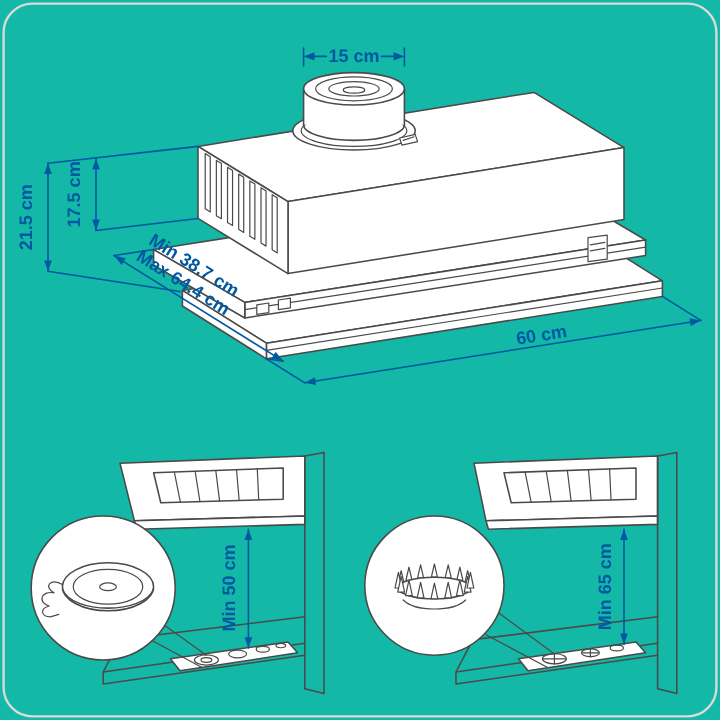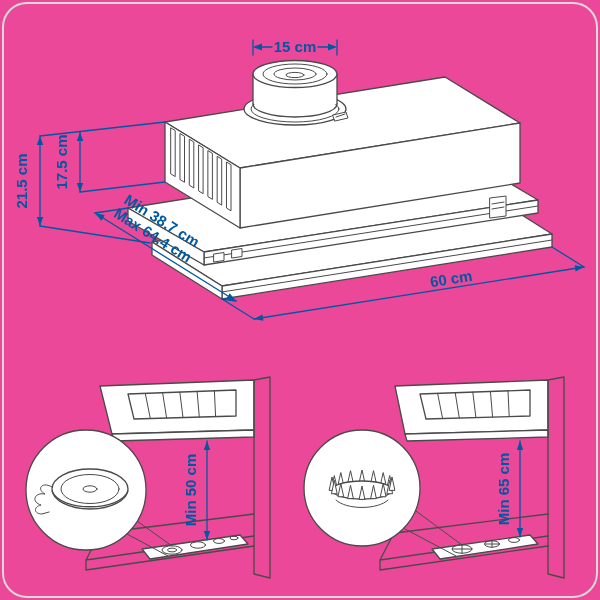--- a/index.html
+++ b/index.html
@@ -1,16 +1,16 @@
 <!DOCTYPE html>
 <html><head>
 <meta charset="utf-8">
 <style>
   html,body{margin:0;padding:0;background:#ffffff;width:600px;height:600px;overflow:hidden}
-  .canvas{position:relative;width:600px;height:600px;background:#ec4899}
+  .canvas{position:relative;width:600px;height:600px;background:#14b8a6}
   svg{display:block}
   .ln{stroke:#4a4a4a;stroke-width:1.3;fill:none;stroke-linecap:round;stroke-linejoin:round}
   .lnw{stroke:#4a4a4a;stroke-width:1.3;fill:#ffffff;stroke-linecap:round;stroke-linejoin:round}
   .thin{stroke-width:1}
   .dim{stroke:#0058a3;stroke-width:1.3;fill:none;stroke-linecap:round}
   .dimh{fill:#0058a3;stroke:none}
   .dim-label{font-family:"Liberation Sans","DejaVu Sans",sans-serif;font-size:15px;font-weight:700;fill:#0058a3}
   .frame{stroke:#d9d9d9;stroke-width:2;fill:none}
 </style>
 </head>

